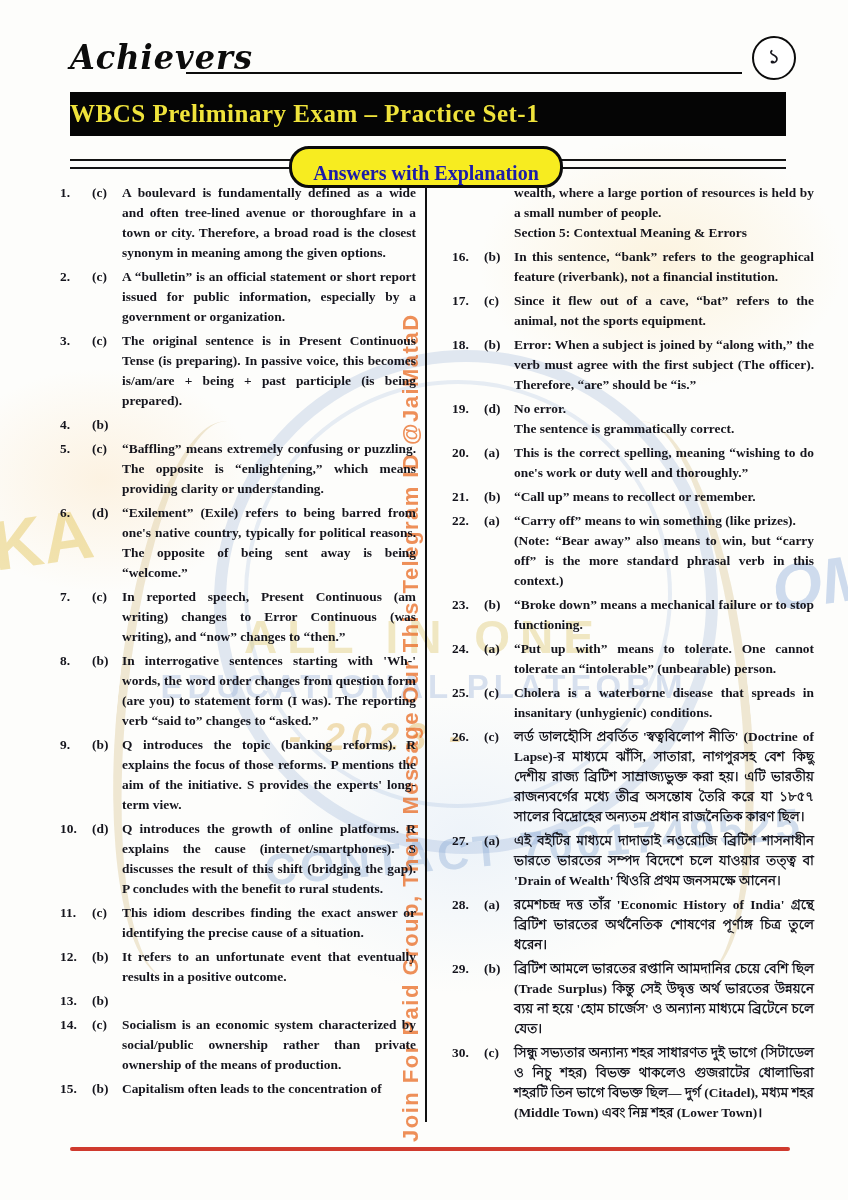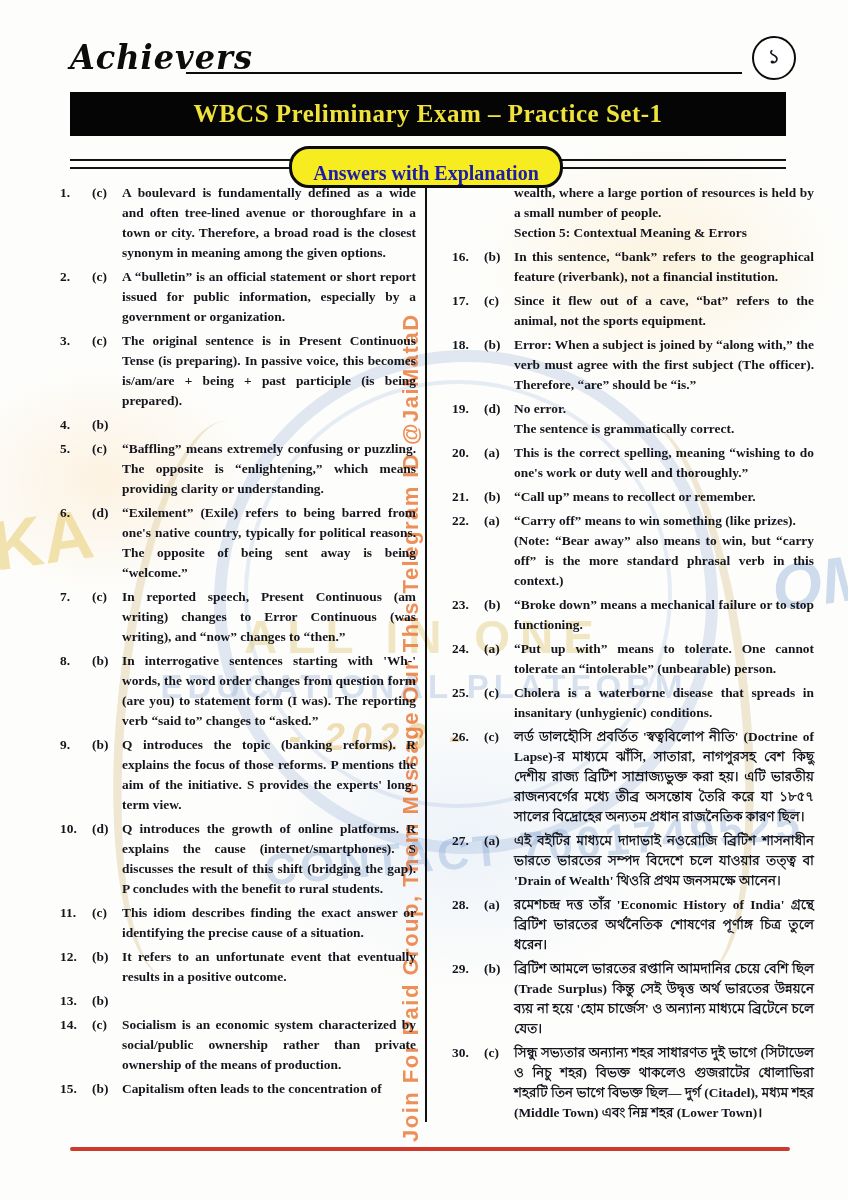--- a/index.html
+++ b/index.html
@@ -30,21 +30,21 @@
   }
   .page-circle{
     position:absolute;left:752px;top:36px;width:40px;height:40px;
     border:2.5px solid #0c0c0c;border-radius:50%;
     display:flex;align-items:center;justify-content:center;
     font-size:19px;font-weight:bold;background:#fff;
   }
   .banner{
     position:absolute;left:70px;top:92px;width:716px;height:44px;
     background:#050505;
-    display:flex;align-items:center;justify-content:center;
+    display:flex;align-items:center;
   }
   .banner-text{
     color:#efe33b;font-size:25px;font-weight:bold;letter-spacing:0.5px;
   }
   .rule-seg{
     position:absolute;top:159px;height:6px;
     border-top:2.5px solid #141414;border-bottom:2.5px solid #141414;
   }
   .rule-left{left:70px;width:220px;}
   .rule-right{left:556px;width:230px;}

